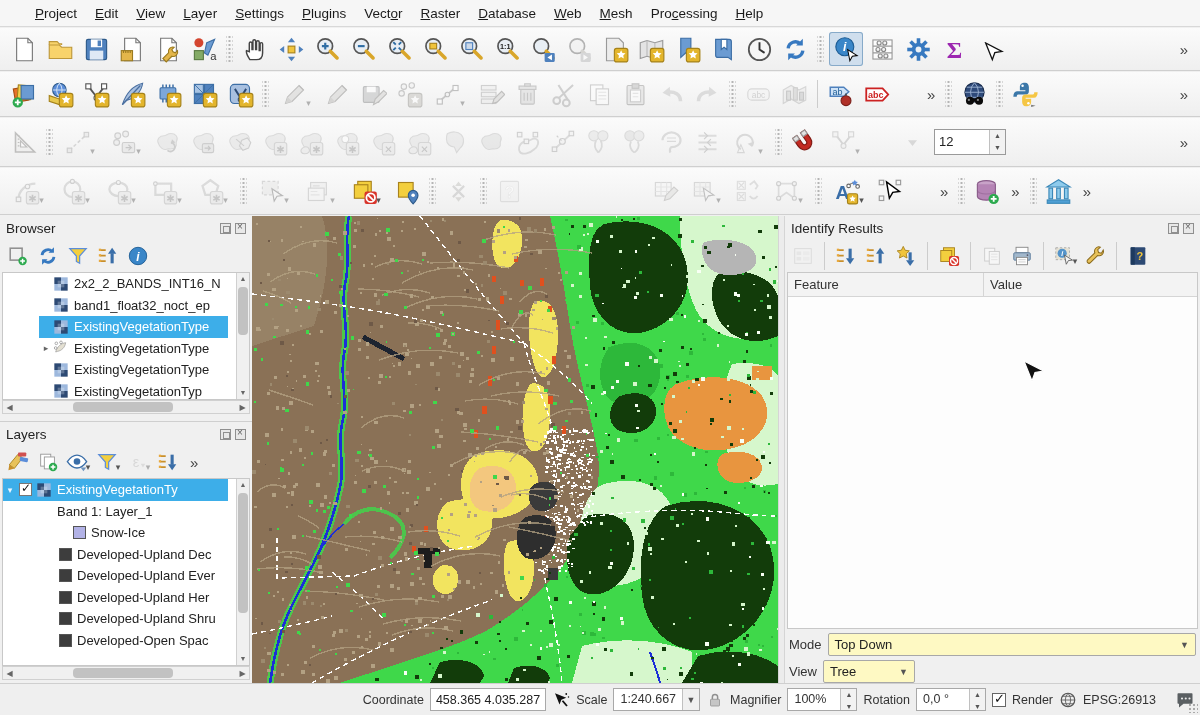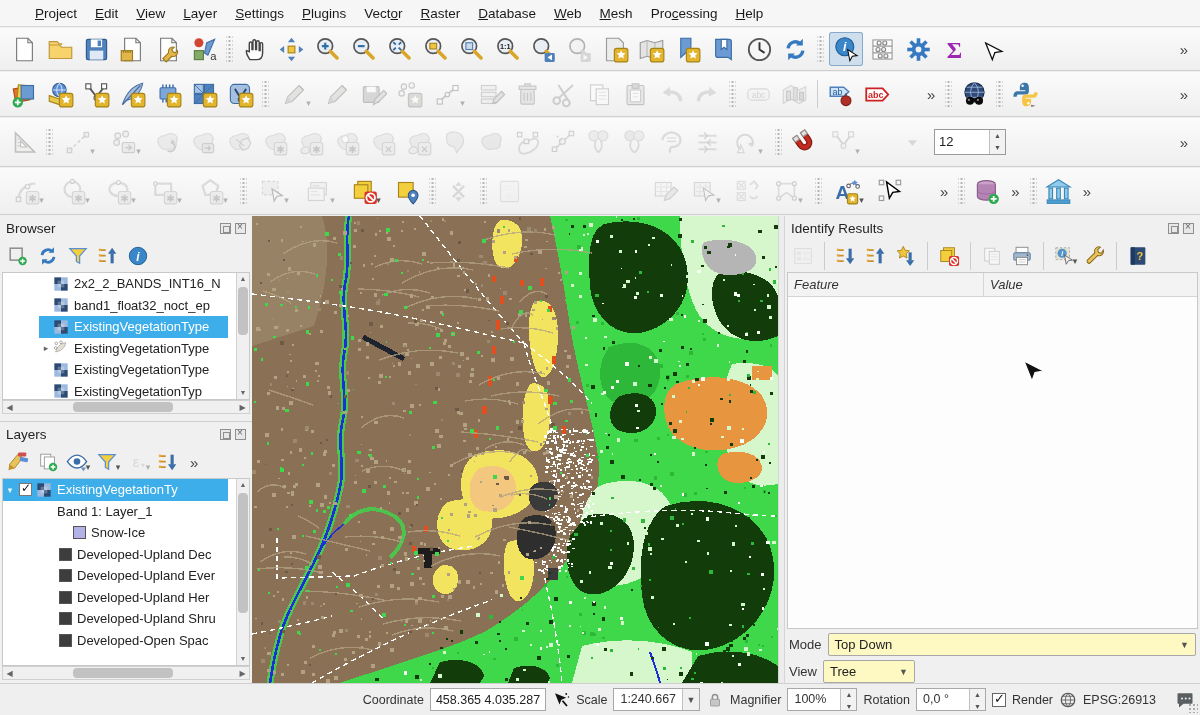--- a/index.html
+++ b/index.html
@@ -69,21 +69,21 @@
 
   
   #map { position:absolute; left:252px; top:216px; width:526px; height:467px; background:#8a7156; }
   #map svg { display:block; }
   #vsplit { position:absolute; left:778px; top:216px; width:7px; height:467px; background:#ececec; border-left:1px solid #d5d5d5; border-right:1px solid #d5d5d5; }
 
   
   #identify-panel { left:785px; top:216px; width:415px; height:466px; }
   #id-table { margin:0 2px; border:1px solid #c8c8c8; background:#fdfdfd; height:357px; position:relative; }
   #id-head { display:flex; height:24px; background:#f3f3f3; border-bottom:1px solid #d5d5d5; }
-  #id-head .col { padding:4px 6px; font-size:13px; color:#333;font-style:italic; }
+  #id-head .col { padding:4px 6px; font-size:13px; color:#333; }
   #id-head .col:first-child { width:196px; border-right:1px solid #d5d5d5; }
   .id-bottom-row { display:flex; align-items:center; margin:4px 4px 0 4px; gap:6px; font-size:13px; }
   .selectbox { border:1px solid #a8a8a8; background:#fef9c3; height:23px; display:flex; align-items:center; padding:0 6px; border-radius:2px; }
   .selectbox .arrow { margin-left:auto; font-size:9px; color:#555; }
   #mode-select { flex:1; }
   #view-select { width:92px; }
 
   
   #statusbar { position:absolute; left:0; top:683px; width:1200px; height:32px; background:#efefef; border-top:1px solid #cfcfcf; display:flex; align-items:center; padding:0 6px; gap:6px; font-size:12.5px; color:#333; }
   #locate { width:263px; height:23px; border:1px solid #b5b5b5; border-radius:3px; background:#fff; display:flex; align-items:center; padding:0 6px; gap:5px; color:#9a9a9a; font-size:13px; }

